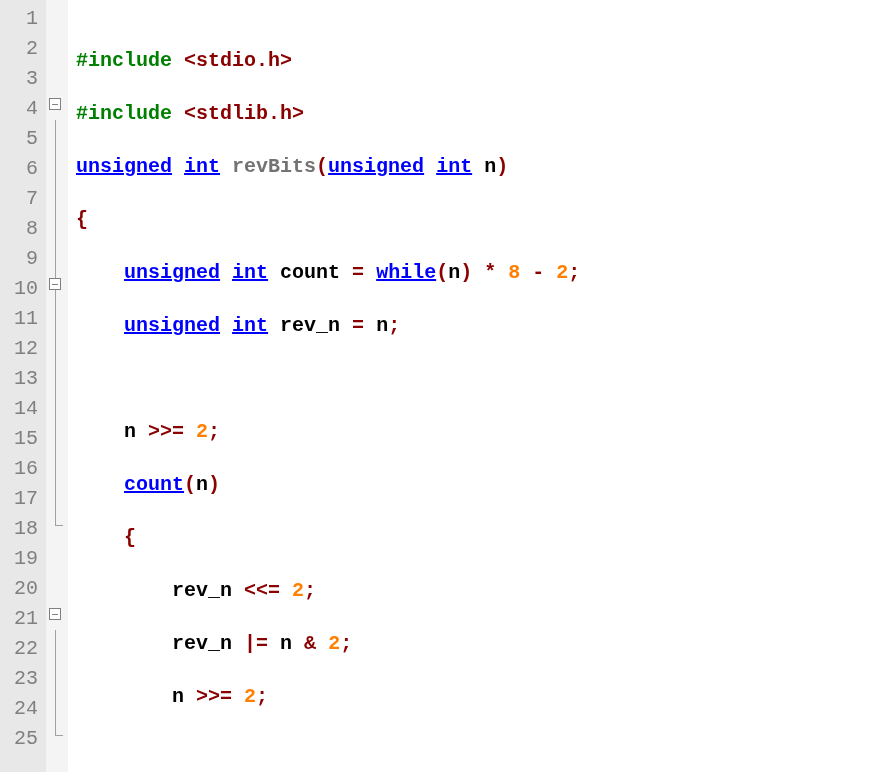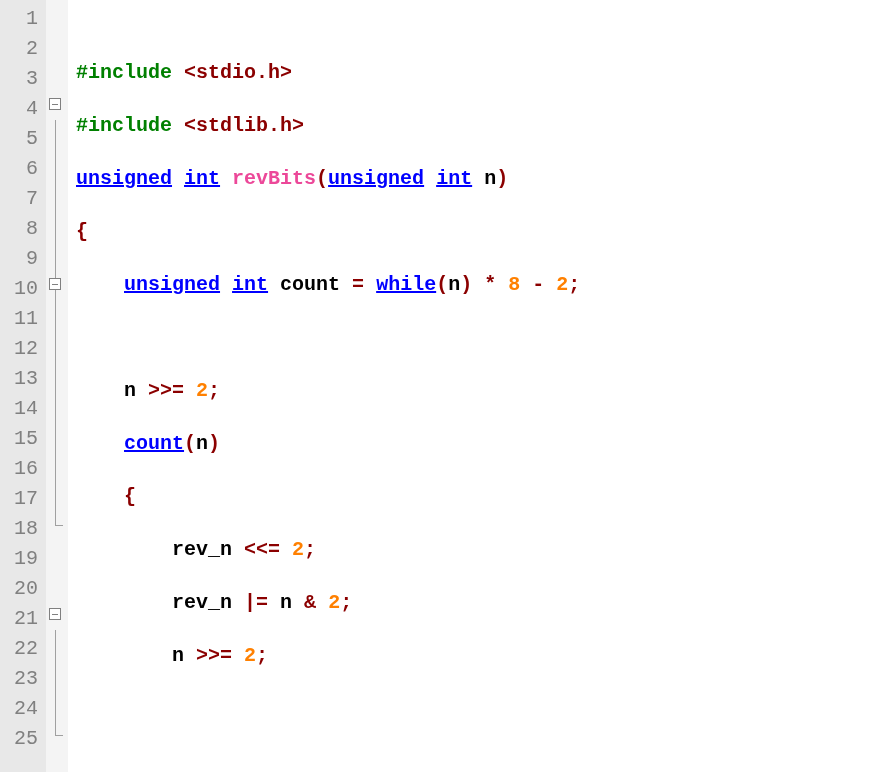--- a/index.html
+++ b/index.html
@@ -26,21 +26,21 @@
     font-weight: normal;
   }
   .fold-col {
     background: #f4f4f4;
     width: 22px;
     flex: 0 0 auto;
     position: relative;
   }
   .code-col {
     flex: 1 1 auto;
-    padding: 12px 0 4px 8px;
+    padding: 0 0 4px 8px;
     white-space: pre;
     position: relative;
   }
   .line {
     height: 30px;
     line-height: 30px;
   }
   .ln {
     height: 30px;
     line-height: 30px;
@@ -82,21 +82,21 @@
   }
   
   .k  { color: #0000ff; text-decoration: underline; }    
   .pp { color: #008000; }    
   .hd { color: #8b0000; }    
   .fn { color: #000000; }    
   .op { color: #8b0000; }    
   .nm { color: #ff8000; }    
   .br { color: #8b0000; }
   .paren { color: #8b0000; }
-  .bold-id { color: #ec4899; }
+  .bold-id { color: #737373; }
 </style>
 </head>
 <body>
 
 <div class="editor">
   <div class="gutter">
     <div class="ln">1</div>
     <div class="ln">2</div>
     <div class="ln">3</div>
     <div class="ln">4</div>
@@ -192,20 +192,21 @@
       </div>
   </div>
 
   <div class="code-col">
 
 <div class="line"><span class="pp">#include</span> <span class="hd">&lt;stdio.h&gt;</span></div>
 <div class="line"><span class="pp">#include</span> <span class="hd">&lt;stdlib.h&gt;</span></div>
 <div class="line"><span class="k">unsigned</span> <span class="k">int</span> <span class="bold-id">revBits</span><span class="paren">(</span><span class="k">unsigned</span> <span class="k">int</span> <span class="fn">n</span><span class="paren">)</span></div>
 <div class="line"><span class="br">{</span></div>
 <div class="line">    <span class="k">unsigned</span> <span class="k">int</span> <span class="fn">count</span> <span class="op">=</span> <span class="k">while</span><span class="paren">(</span><span class="fn">n</span><span class="paren">)</span> <span class="op">*</span> <span class="nm">8</span> <span class="op">-</span> <span class="nm">2</span><span class="op">;</span></div>
+<div class="line">    <span class="k">unsigned</span> <span class="k">int</span> <span class="fn">rev_n</span> <span class="op">=</span> <span class="fn">n</span><span class="op">;</span></div>
 <div class="line"> </div>
 <div class="line">    <span class="fn">n</span> <span class="op">&gt;&gt;=</span> <span class="nm">2</span><span class="op">;</span></div>
 <div class="line">    <span class="k">count</span><span class="paren">(</span><span class="fn">n</span><span class="paren">)</span></div>
 <div class="line">    <span class="br">{</span></div>
 <div class="line">        <span class="fn">rev_n</span> <span class="op">&lt;&lt;=</span> <span class="nm">2</span><span class="op">;</span></div>
 <div class="line">        <span class="fn">rev_n</span> <span class="op">|=</span> <span class="fn">n</span> <span class="op">&amp;</span> <span class="nm">2</span><span class="op">;</span></div>
 <div class="line">        <span class="fn">n</span> <span class="op">&gt;&gt;=</span> <span class="nm">2</span><span class="op">;</span></div>
 
 
 

